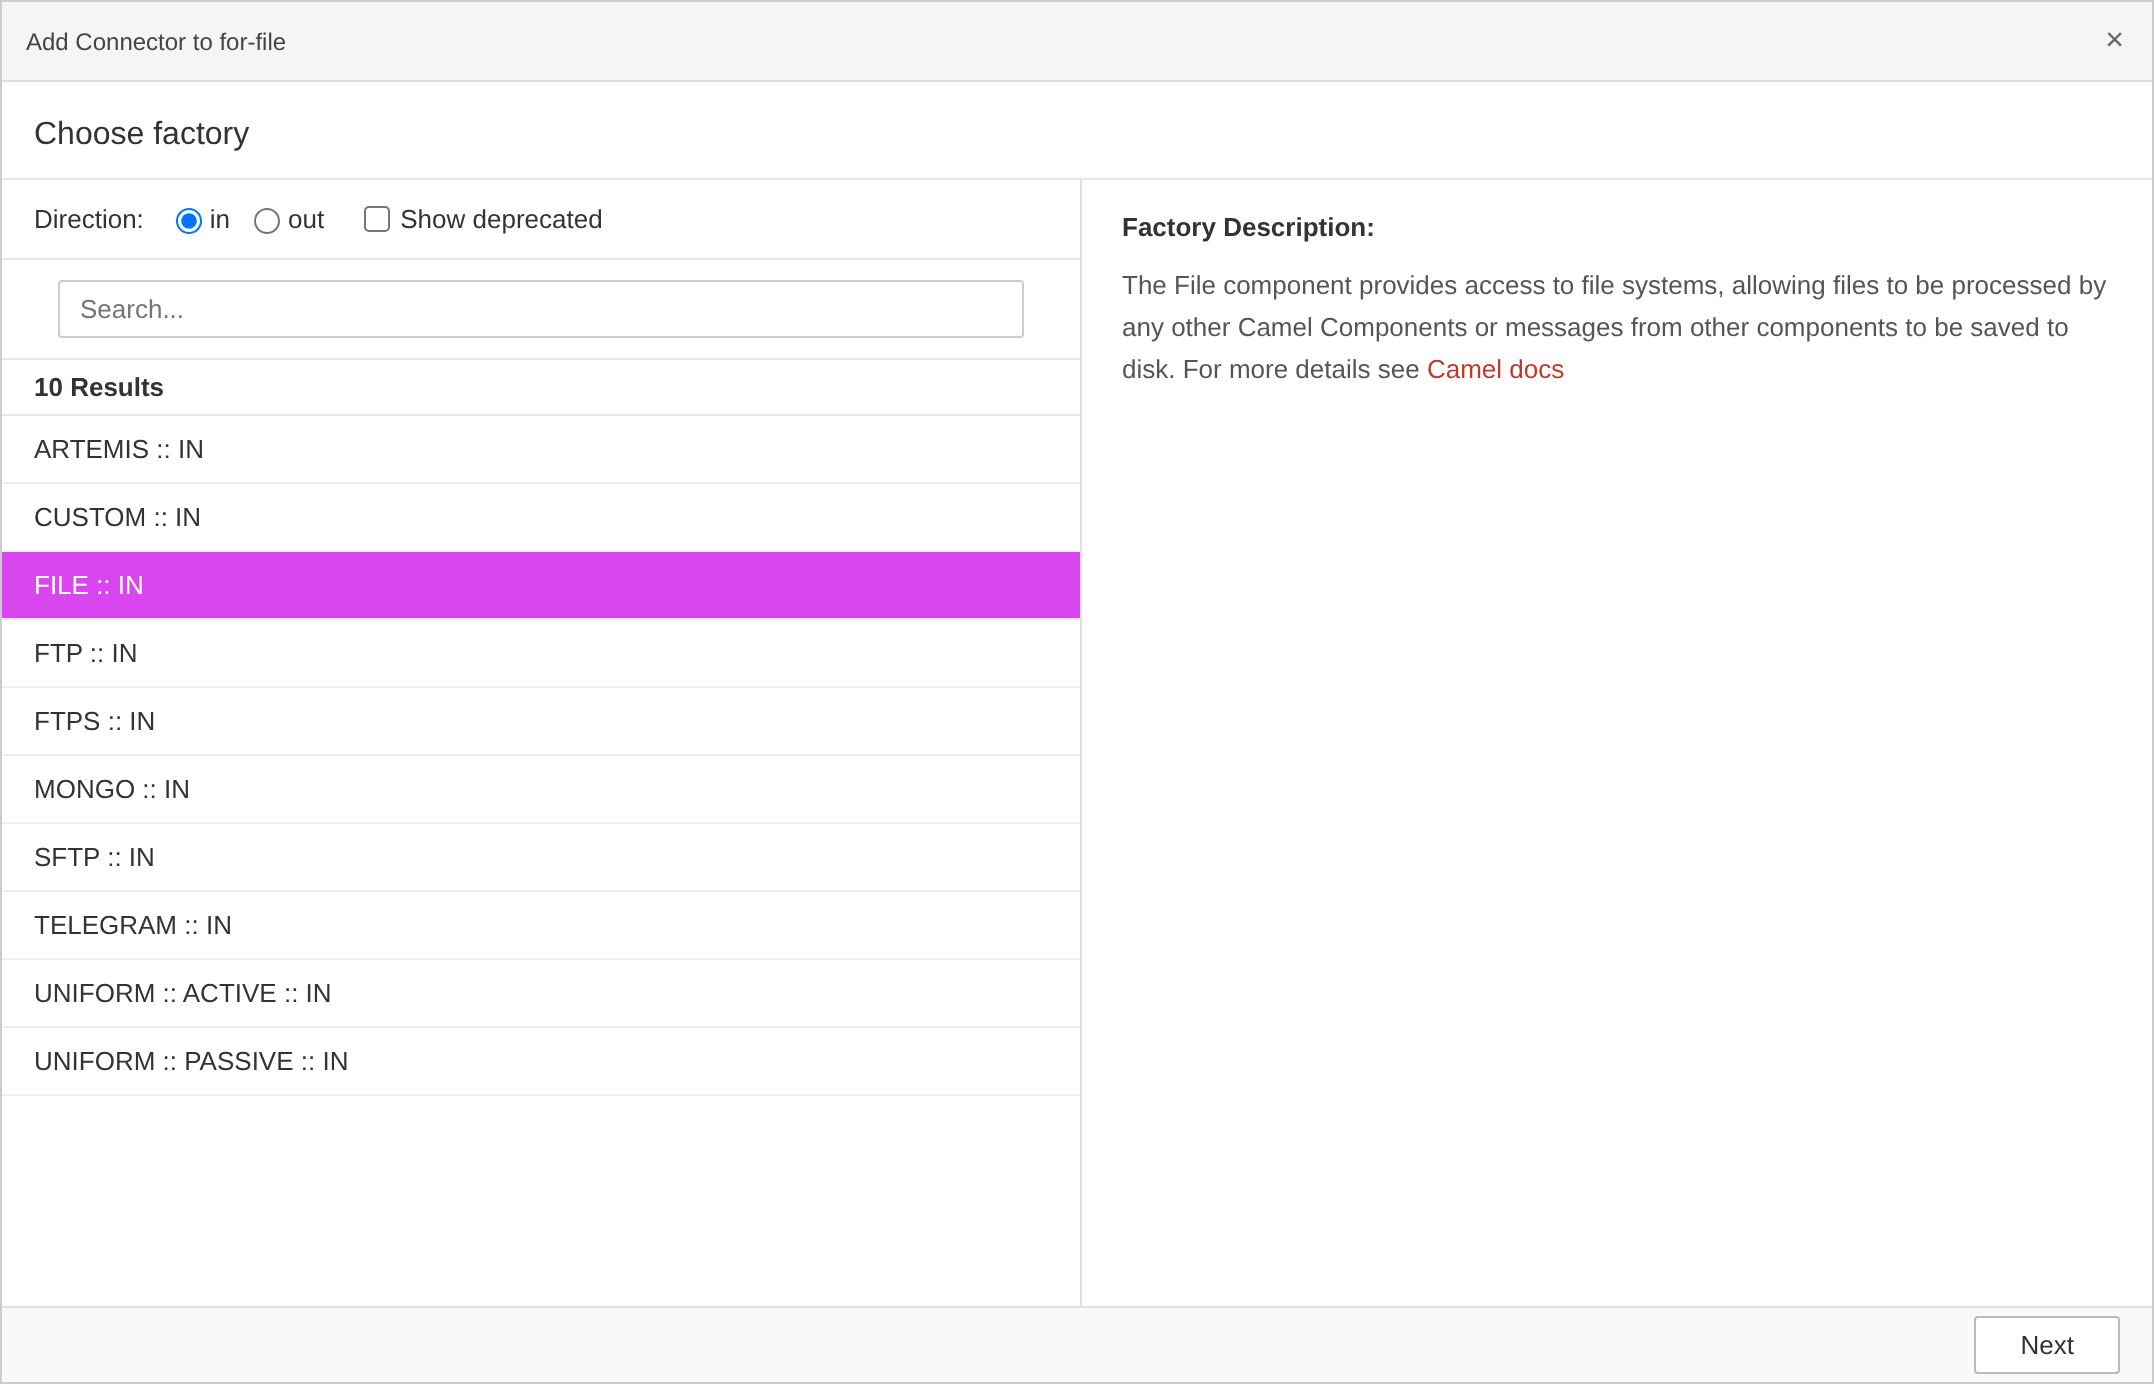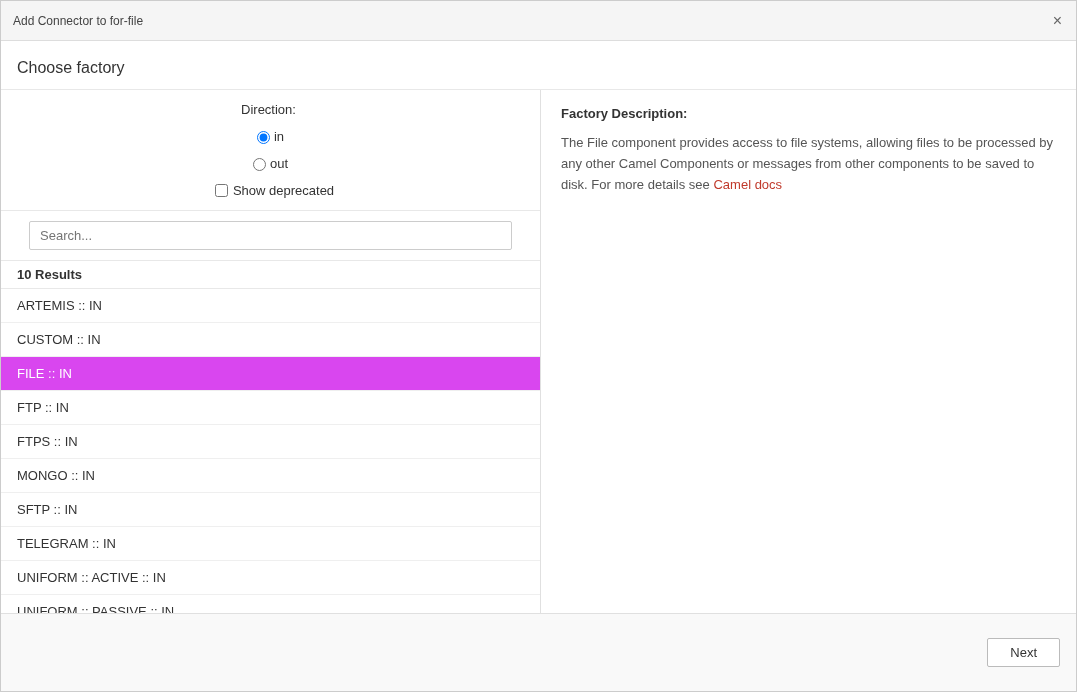--- a/index.html
+++ b/index.html
@@ -66,21 +66,20 @@
       border-right: 1px solid #e0e0e0;
       display: flex;
       flex-direction: column;
     }
     .direction-row {
       display: flex;
       align-items: center;
       gap: 12px;
       padding: 12px 16px;
       border-bottom: 1px solid #e8e8e8;
-      flex-direction: column;
     }
     .direction-label {
       font-size: 13px;
       color: #333;
       margin-right: 4px;
     }
     .radio-option {
       display: flex;
       align-items: flex-end;
       gap: 4px;
@@ -150,21 +149,21 @@
       color: #555;
       line-height: 1.6;
     }
     .camel-link {
       color: #c0392b;
       text-decoration: none;
     }
     .dialog-footer {
       display: flex;
       justify-content: flex-end;
-      padding: 24px 16px;
+      padding: 4px 16px;
       border-top: 1px solid #e0e0e0;
       background: #f9f9f9;
     }
     .next-btn {
       padding: 6px 22px;
       font-size: 13px;
       background: #fff;
       border: 1px solid #bbb;
       cursor: pointer;
       color: #333;

